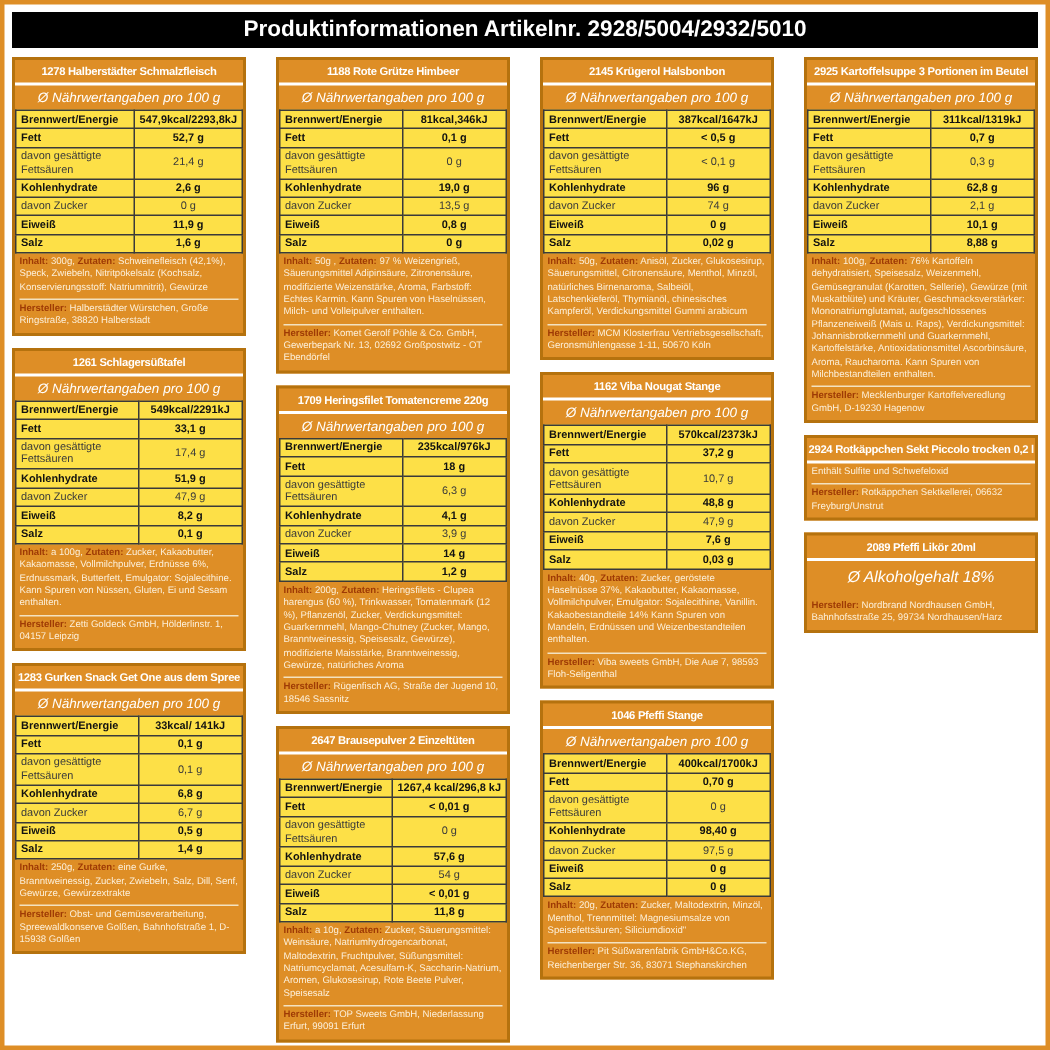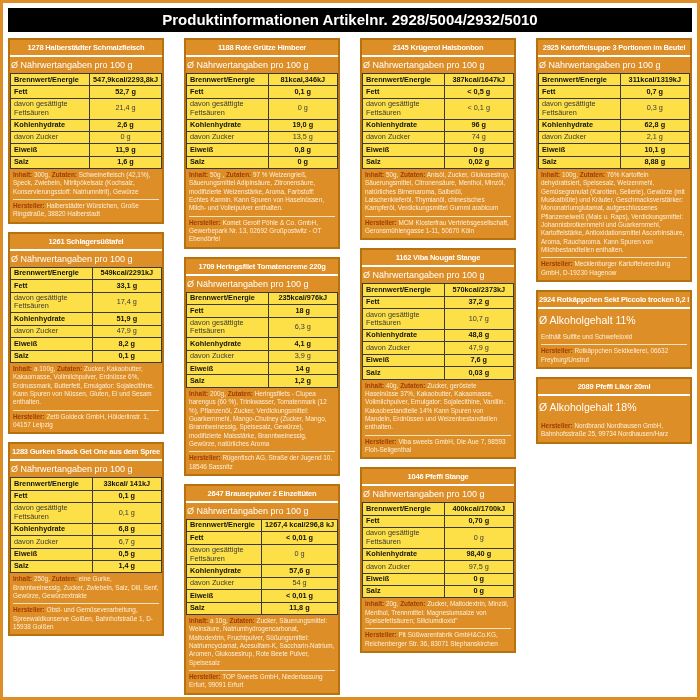--- a/index.html
+++ b/index.html
@@ -17,21 +17,21 @@
     padding:3px 0 4px; margin:0 0 6px 0;
   }
   .grid { display:flex; gap:20px; align-items:flex-start; }
   .col { flex:1; min-width:0; display:flex; flex-direction:column; gap:8px; }
   .card { border:2px solid #B5720E; background:#DE8E26; }
   .ch {
     color:#fff; font-weight:bold; font-size:7.5px; letter-spacing:-0.2px;
     text-align:center; padding:3px 1px; border-bottom:2px solid #fff;
     white-space:nowrap; overflow:hidden;
   }
-  .cs { color:#fff; font-size:9px; text-align:left; padding:3px 1px; }
+  .cs { color:#fff; font-size:9px; text-align:center; padding:3px 1px;font-style:italic; }
   .cs.big { font-size:10.5px; padding:5px 1px; }
   table.nt { width:100%; border-collapse:collapse; background:#fde047; }
   table.nt td {
     border:1px solid #3a3a3a; font-size:7.3px; line-height:1.15;
     padding:1.5px 3px; color:#111; vertical-align:middle;
   }
   table.nt td.val { text-align:center; width:46%; white-space:nowrap; }
   table.nt tr.main td { font-weight:bold; }
   table.nt tr.sub td { font-weight:normal; color:#3a3a3a; }
   .cf { padding:2px 3px 3px 3px; }
@@ -466,21 +466,20 @@
           </tbody>
         </table>
       <div class="cf">
         <p class="zt"><b class="lb">Inhalt:</b> <span>100g,</span> <b class="lb">Zutaten:</b> <span>76% Kartoffeln dehydratisiert, Speisesalz, Weizenmehl, Gemüsegranulat (Karotten, Sellerie), Gewürze (mit Muskatblüte) und Kräuter, Geschmacksverstärker: Mononatriumglutamat, aufgeschlossenes Pflanzeneiweiß (Mais u. Raps), Verdickungsmittel: Johannisbrotkernmehl und Guarkernmehl, Kartoffelstärke, Antioxidationsmittel Ascorbinsäure, Aroma, Raucharoma. Kann Spuren von Milchbestandteilen enthalten.</span></p>
         <p class="hs"><b class="lb">Hersteller:</b> <span>Mecklenburger Kartoffelveredlung GmbH, D-19230 Hagenow</span></p>
       </div>
     </section>
 
     <section class="card">
       <div class="ch">2924 Rotkäppchen Sekt Piccolo trocken 0,2 l</div>
-      <div class="cs big">Ø Alkoholgehalt 11%</div>
       <div class="cf">
         <p class="zt">Enthält Sulfite und Schwefeloxid</p>
         <p class="hs"><b class="lb">Hersteller:</b> <span>Rotkäppchen Sektkellerei, 06632 Freyburg/Unstrut</span></p>
       </div>
     </section>
 
     <section class="card">
       <div class="ch">2089 Pfeffi Likör 20ml</div>
       <div class="cs big">Ø Alkoholgehalt 18%</div>
       <div class="cf">

